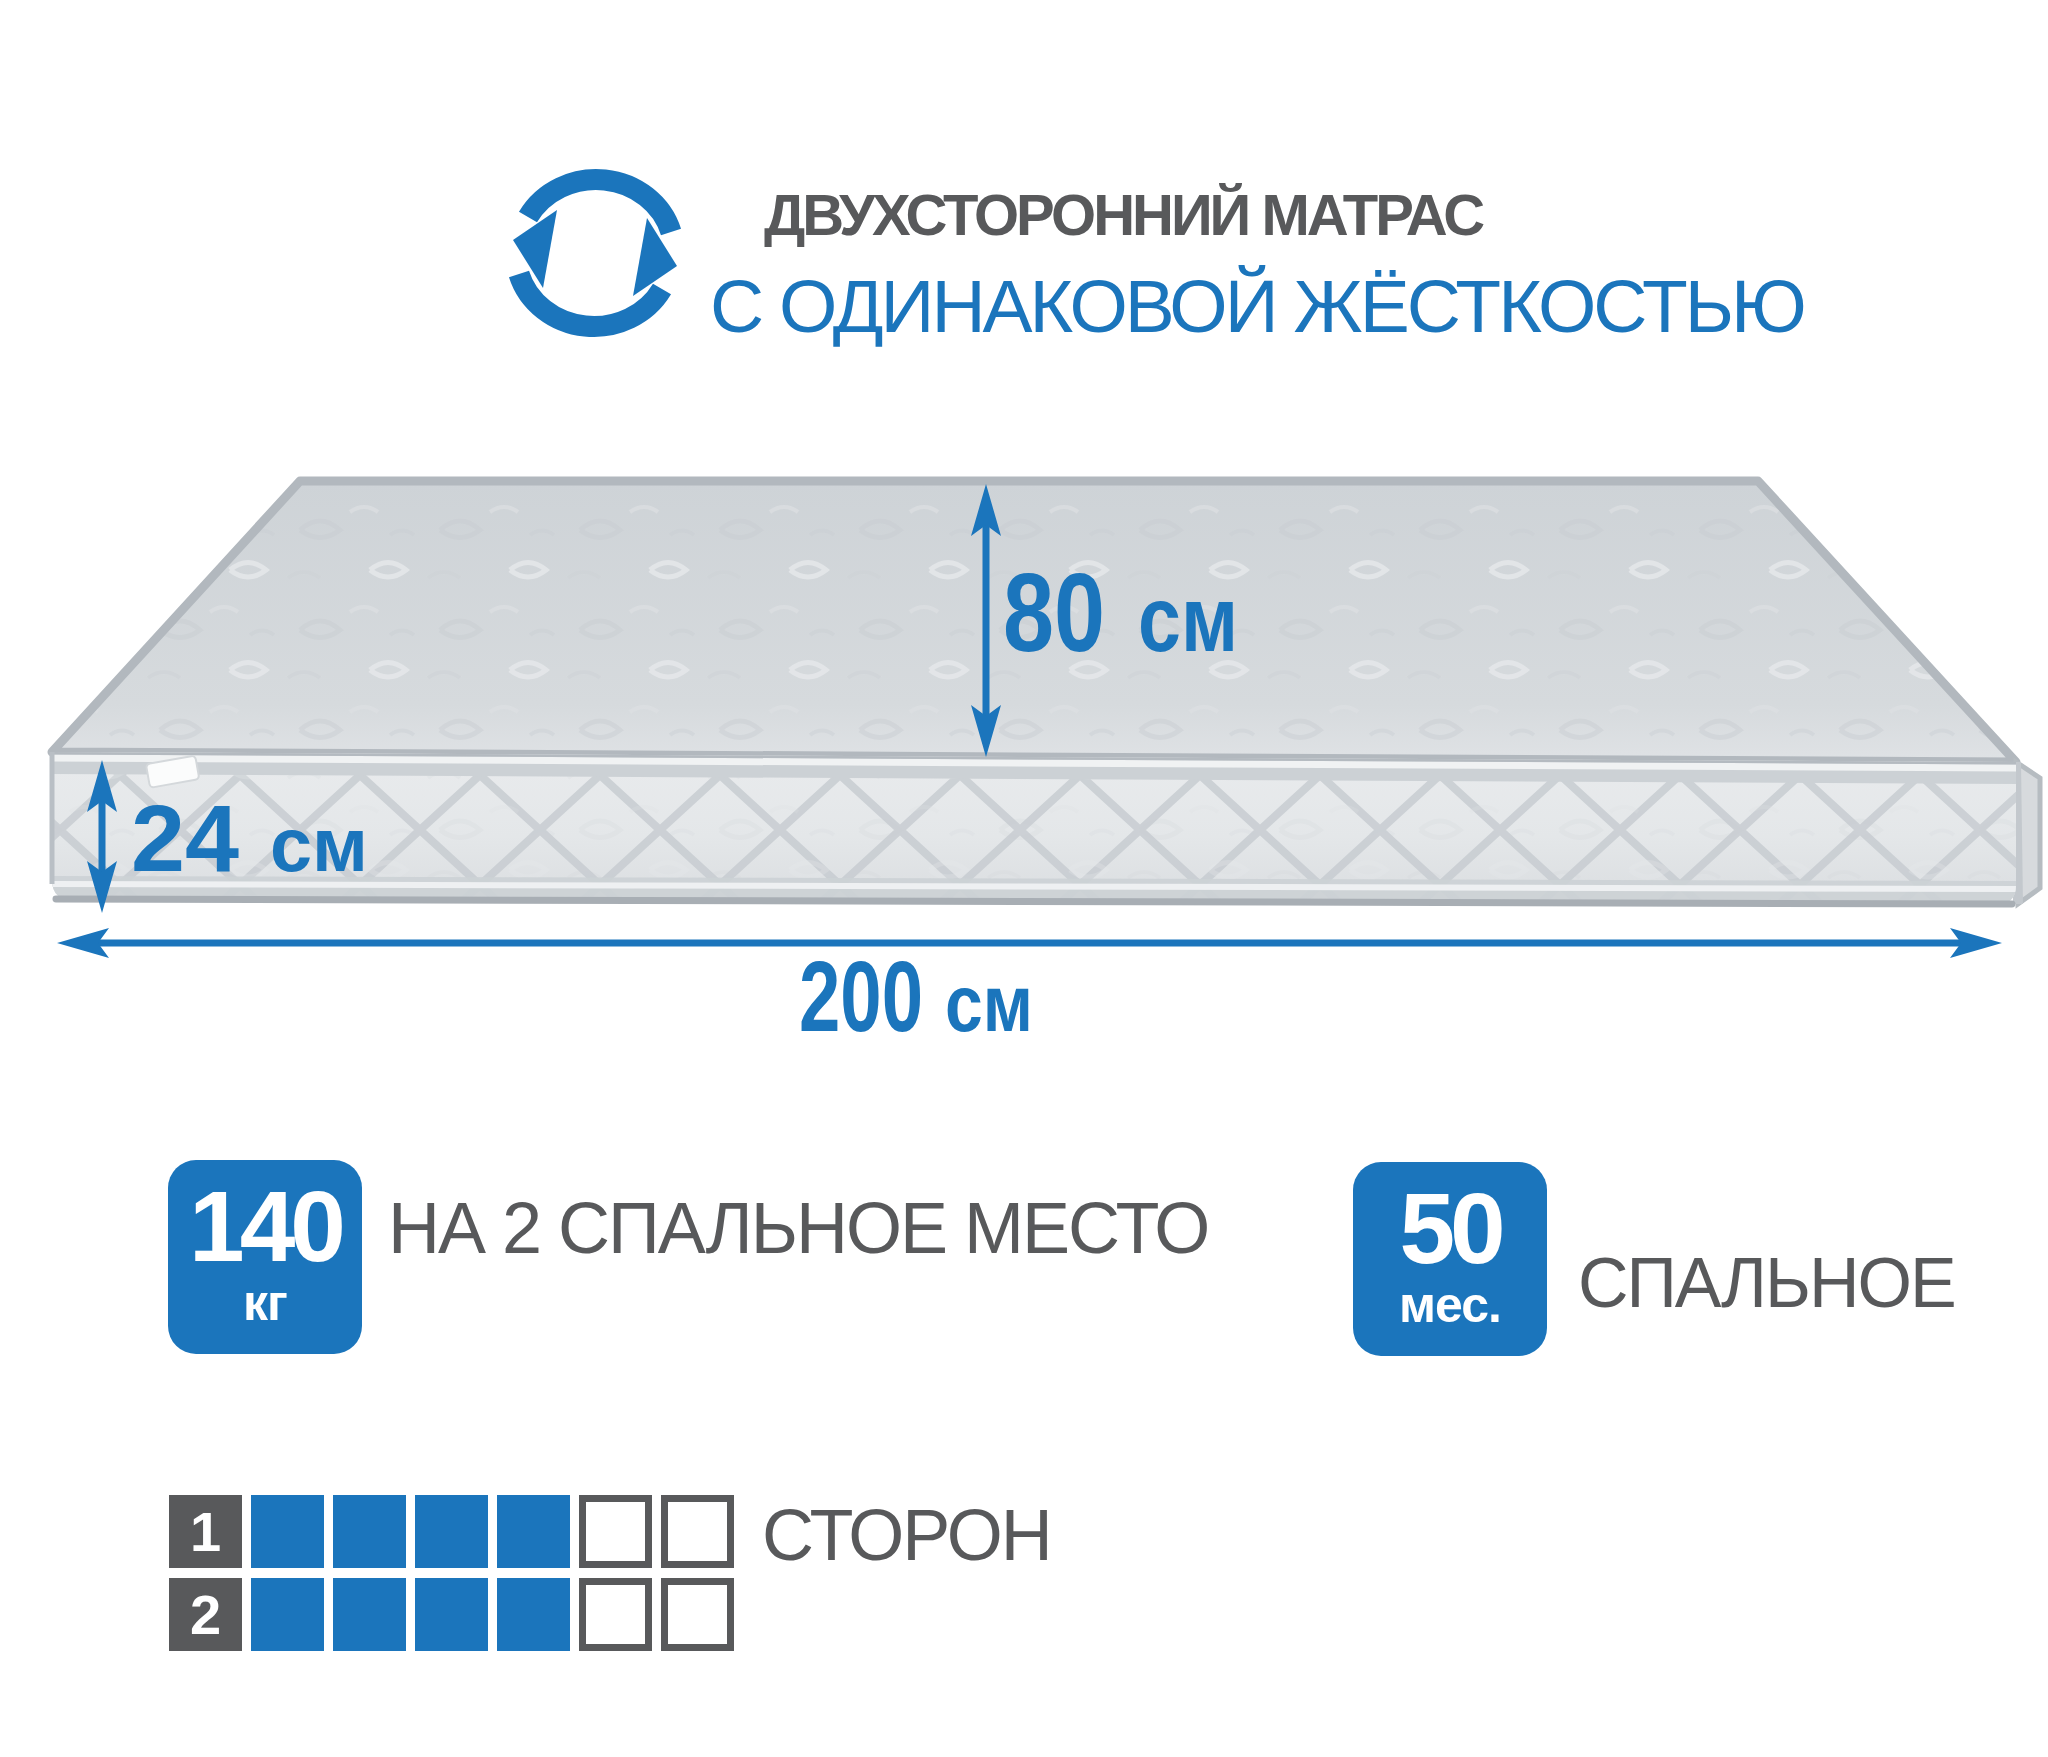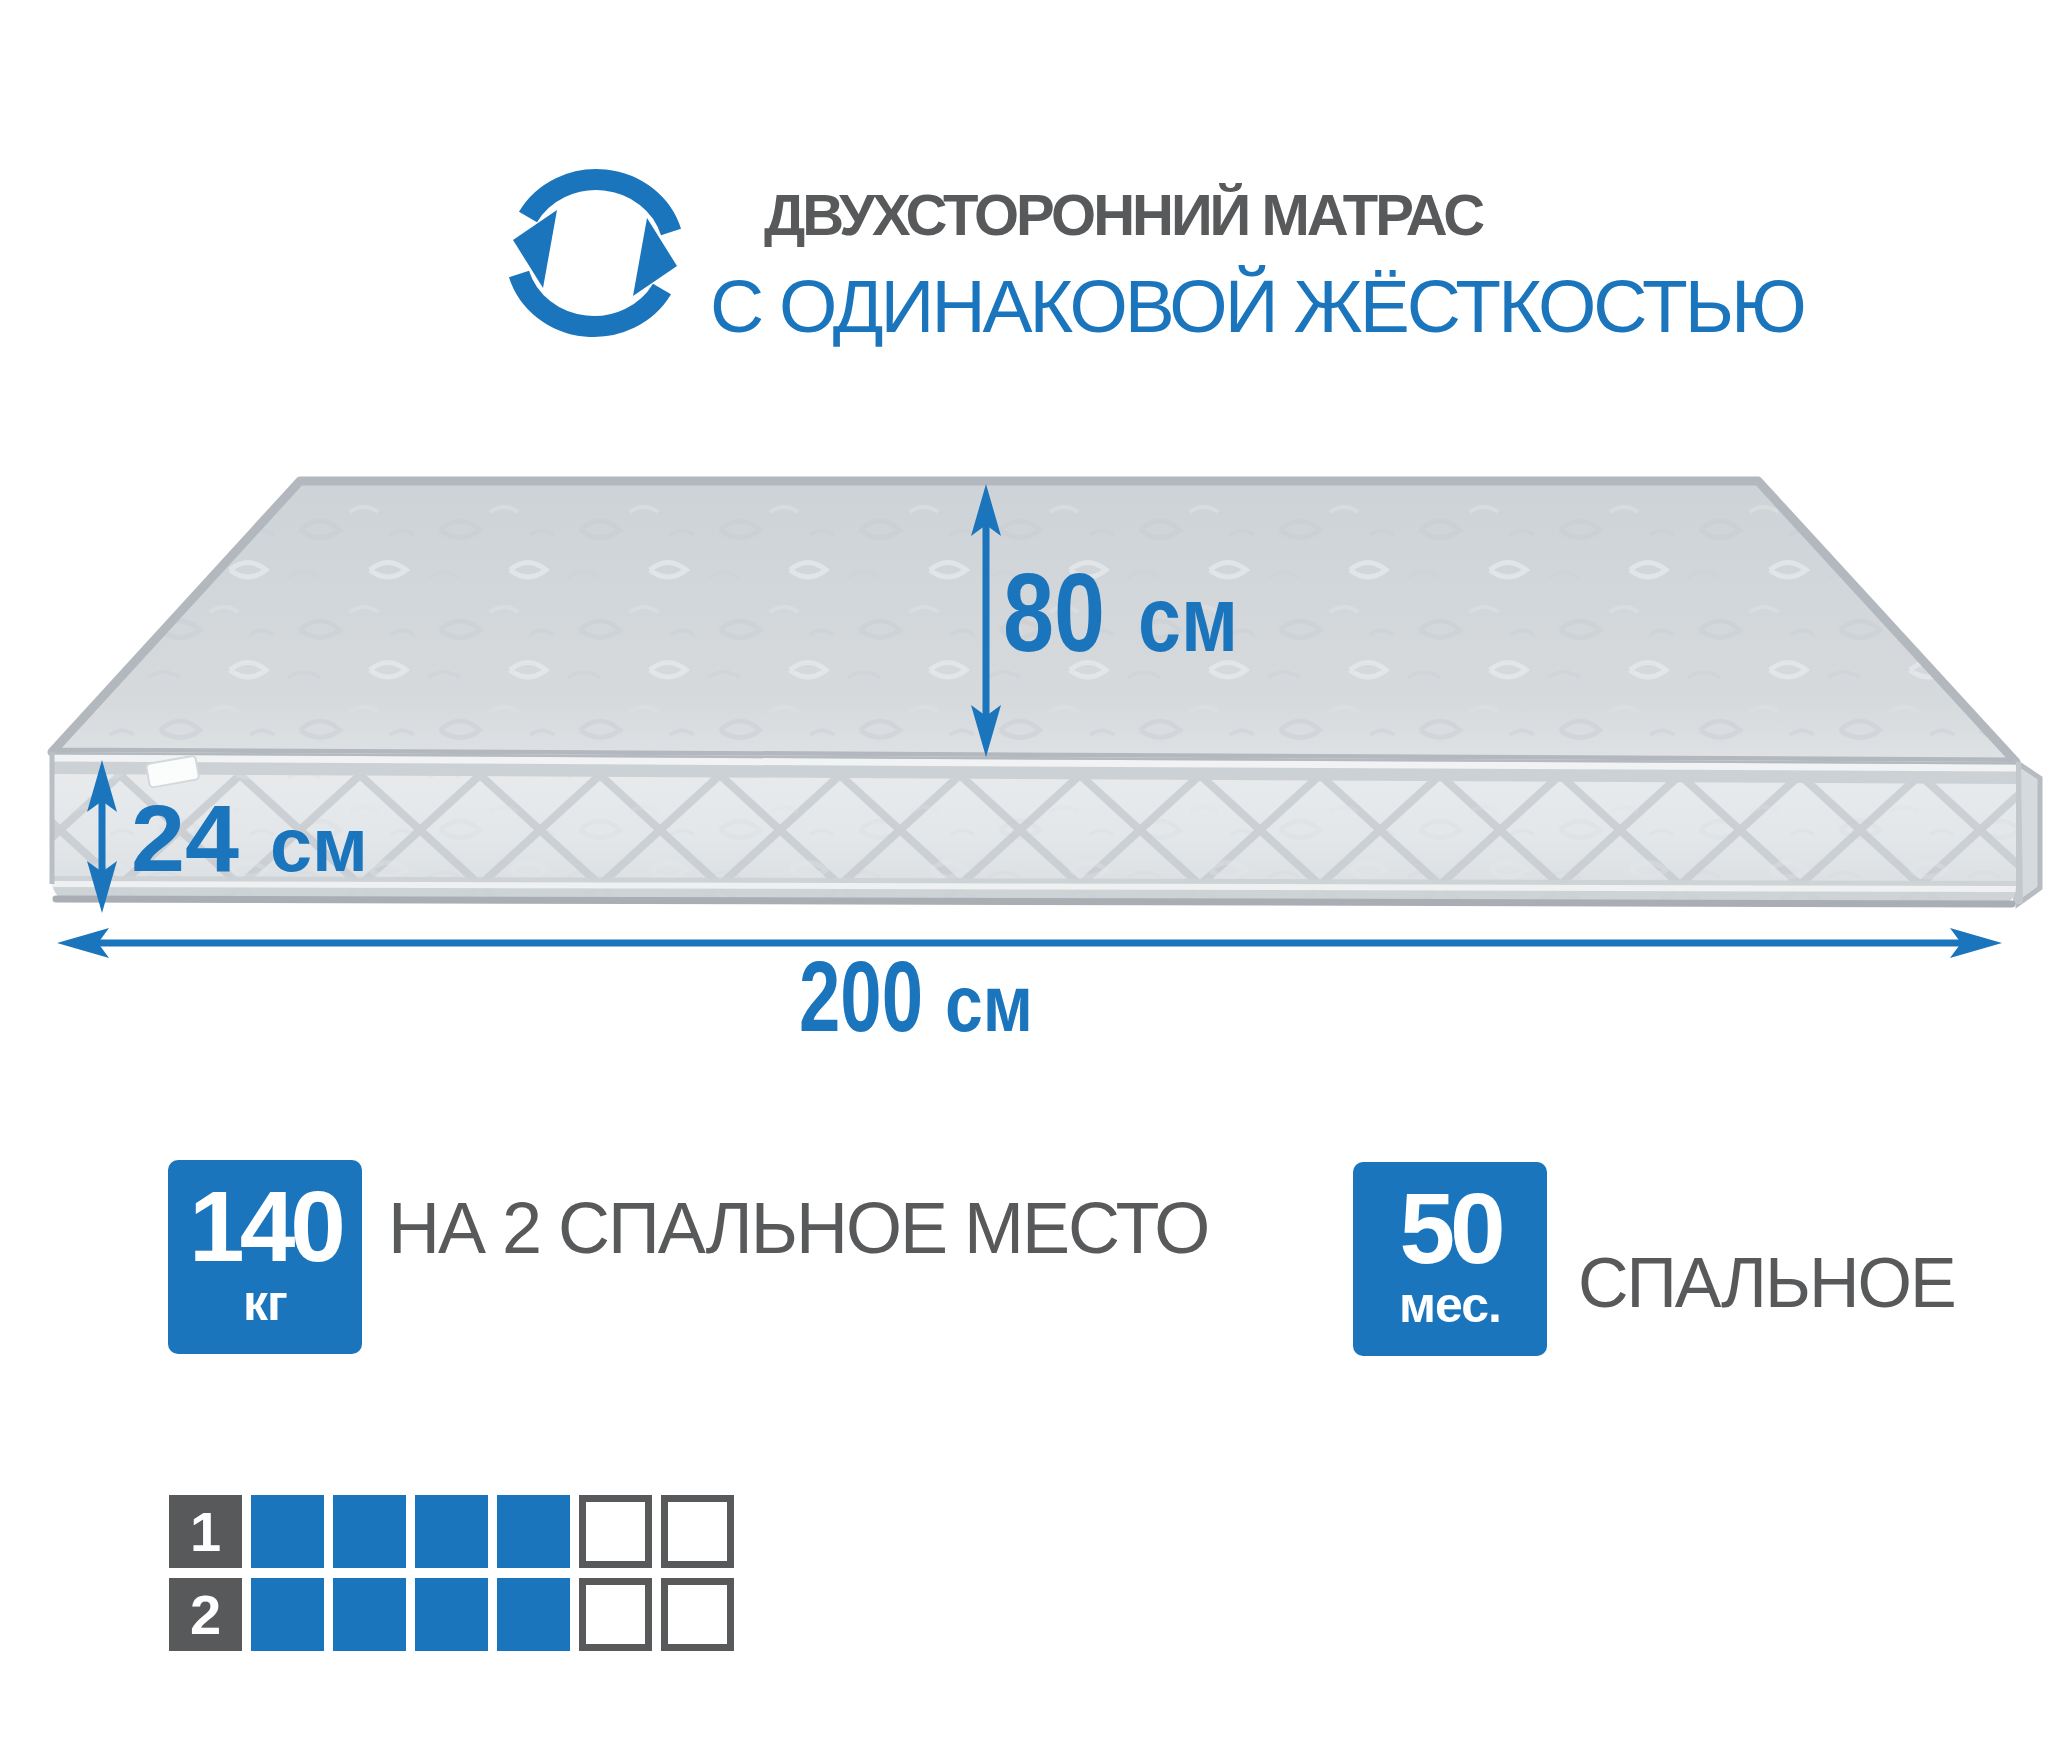--- a/index.html
+++ b/index.html
@@ -27,21 +27,21 @@
   .rotate-icon .head{fill:var(--accent);}
 
   
   .scene{left:0;top:0;width:2048px;height:1757px;}
   .dim-num{fill:var(--accent);font-family:"Liberation Sans","DejaVu Sans",sans-serif;font-weight:bold;}
   .arrow-line{stroke:var(--accent);stroke-width:7;}
   .arrow-head{fill:var(--accent);}
 
   
   .badge{
-    width:194px;height:194px;border-radius:10px;background:var(--accent);
+    width:194px;height:194px;border-radius:28px;background:var(--accent);
     color:#fff;display:flex;flex-direction:column;align-items:center;justify-content:center;
   }
   .badge-load{left:168px;top:1160px;}
   .badge-warranty{left:1353px;top:1162px;}
   .badge .value{font-size:100px;font-weight:bold;letter-spacing:-5px;line-height:92px;}
   .badge .unit{font-size:50px;font-weight:bold;letter-spacing:-1px;line-height:62px;}
   .badge-desc{
     left:388px;top:1190px;color:var(--gray);
     font-size:72px;letter-spacing:-2px;line-height:77px;white-space:nowrap;
   }
@@ -185,13 +185,14 @@
       <div class="hcell hlabel">2</div>
       <div class="hcell hfilled"></div>
       <div class="hcell hfilled"></div>
       <div class="hcell hfilled"></div>
       <div class="hcell hfilled"></div>
       <div class="hcell hempty"></div>
       <div class="hcell hempty"></div>
     </div>
 </div>
 <div class="abs hardness-caption">
+  <div>СТОРОН</div>
 </div>
 
 </body></html>

